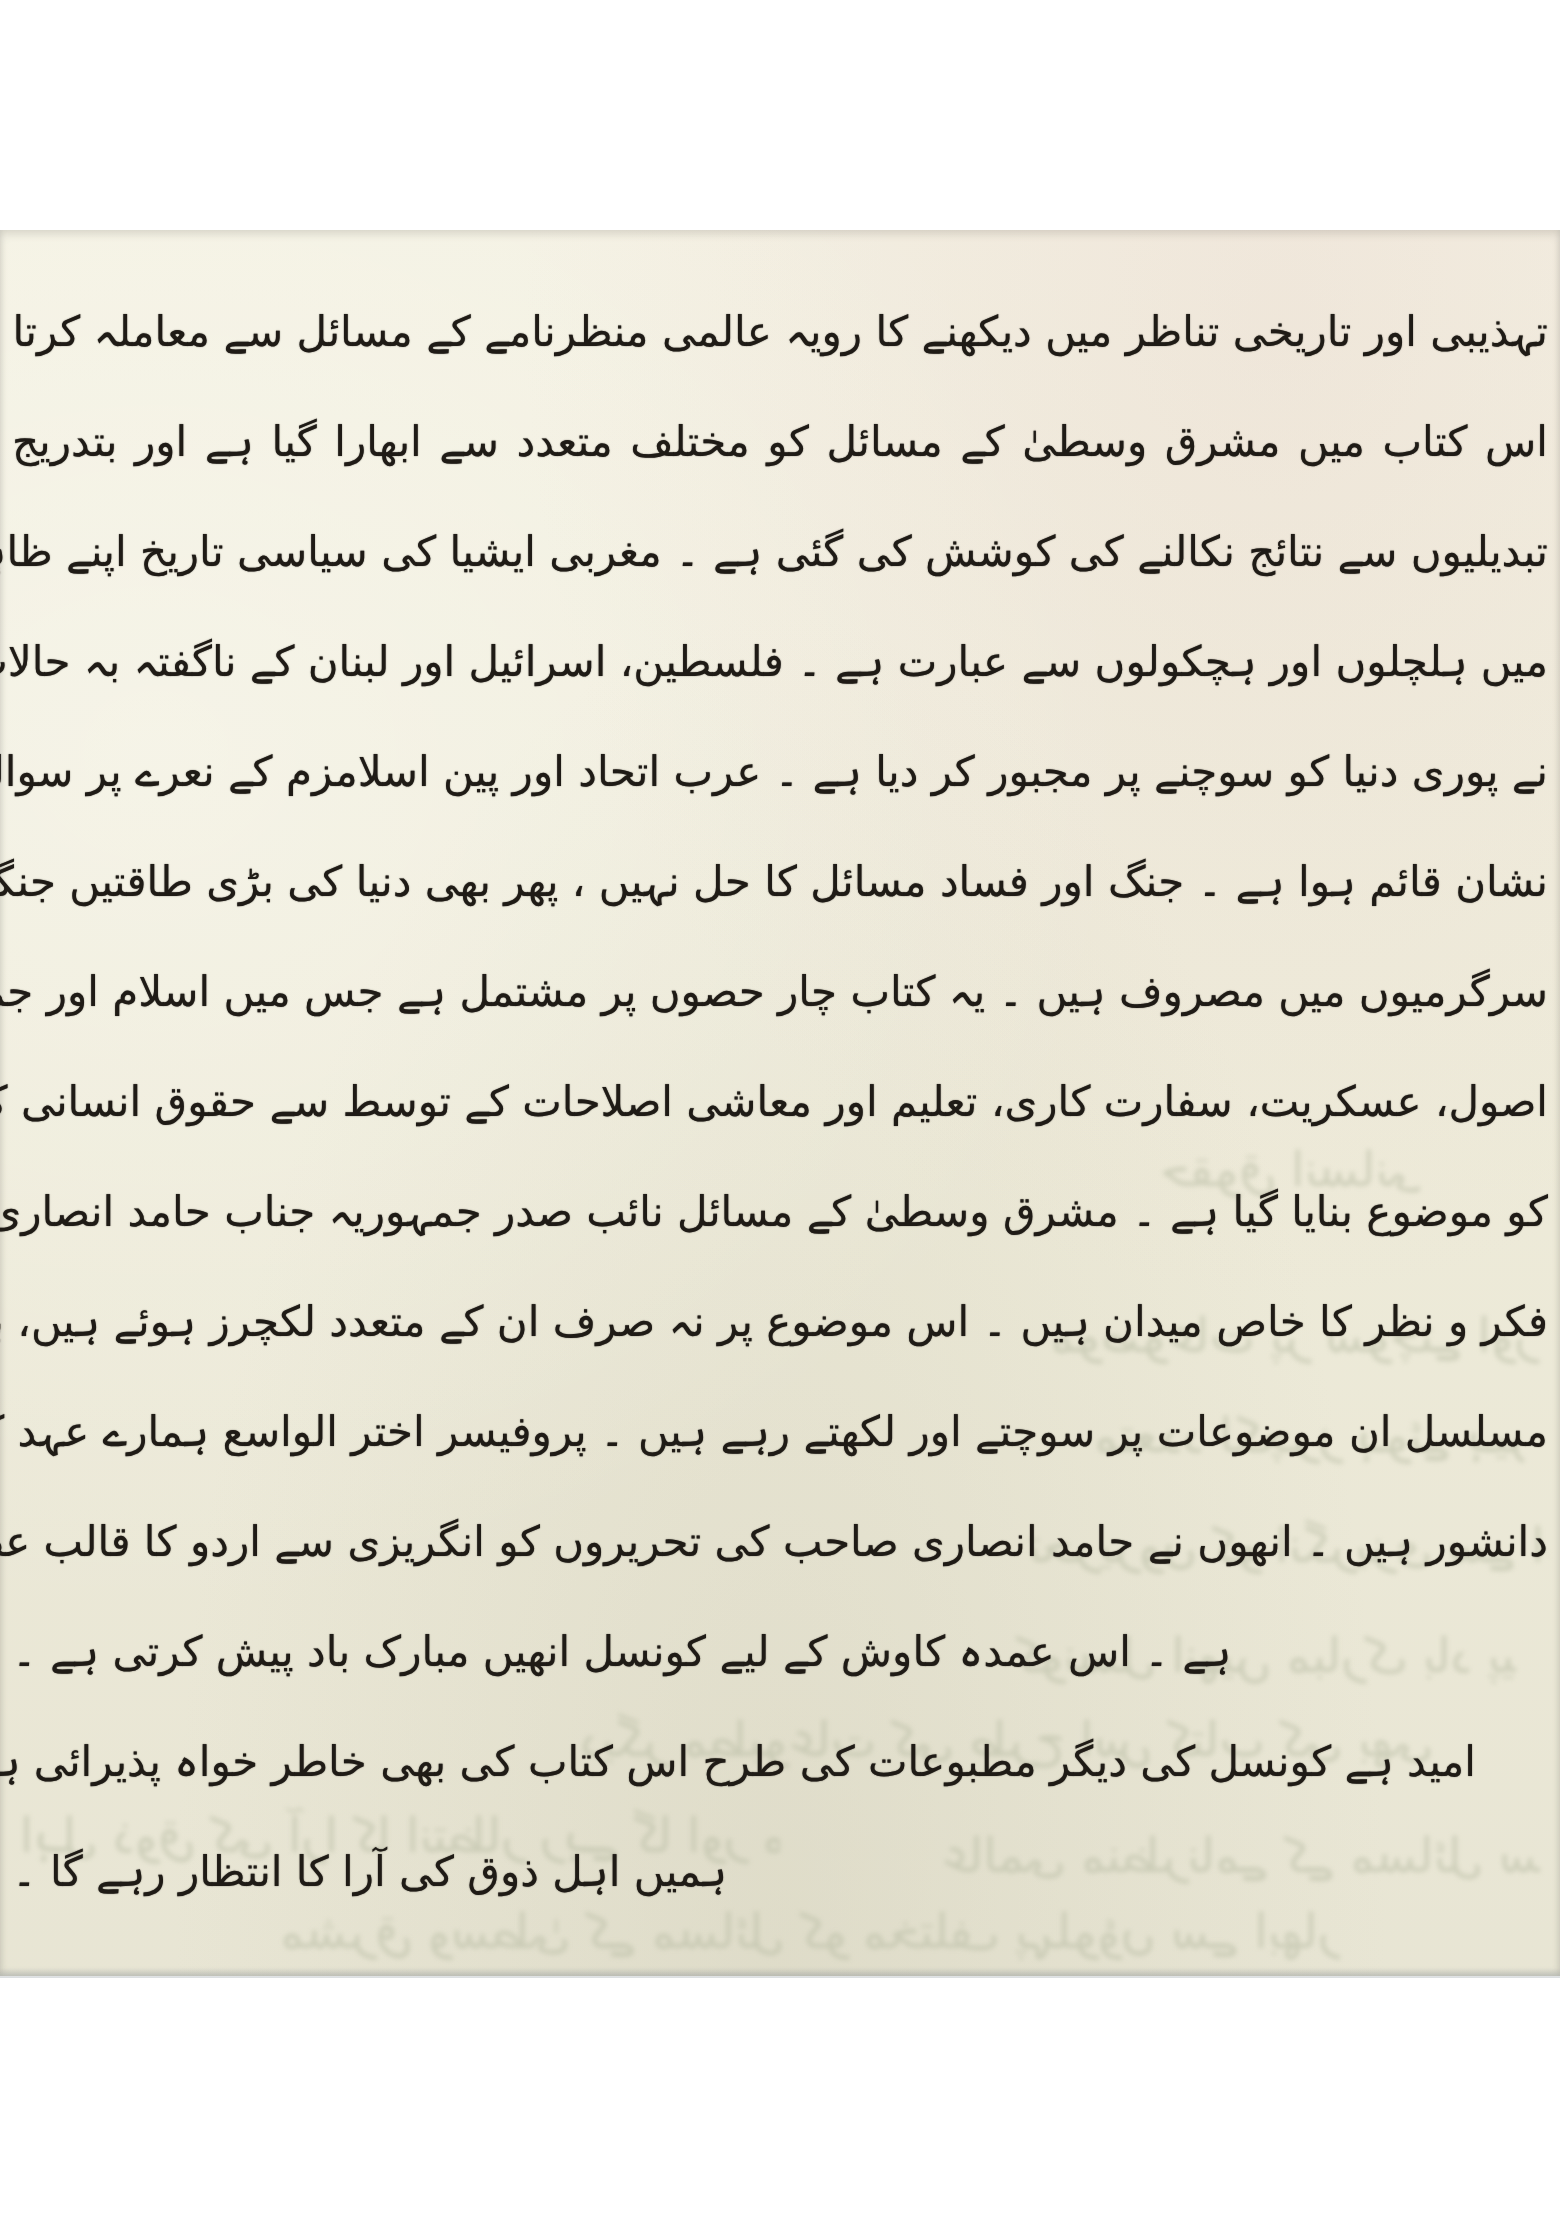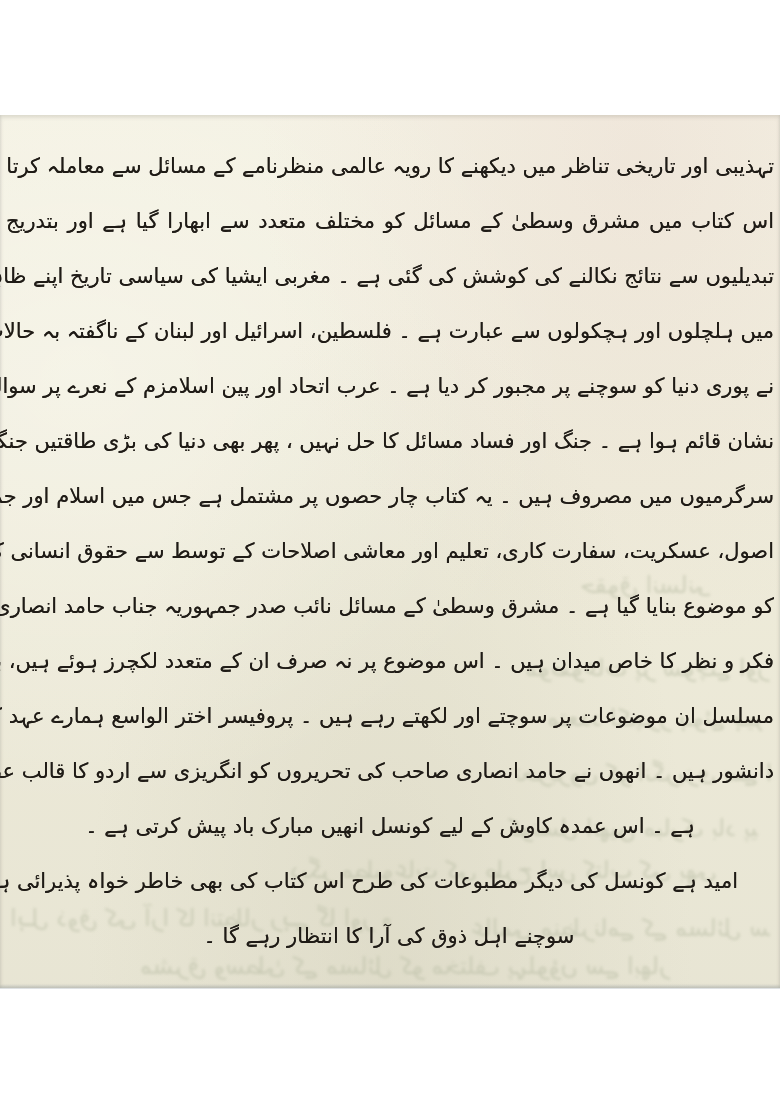--- a/index.html
+++ b/index.html
@@ -54,21 +54,21 @@
     font-size: 21px;
     white-space: nowrap;
     overflow: visible;
     text-shadow: 0 0 0.6px rgba(31,27,22,0.8);
   }
   .line.justify {
     text-align: justify;
     text-align-last: justify;
   }
   .line.right {
-    text-align: center;
+    text-align: left;
   }
   
   .ghost {
     position: absolute;
     direction: rtl;
     color: #b8bca4;
     opacity: 0.55;
     filter: blur(1.4px);
     transform: scaleX(-1);
     font-size: 24px;
@@ -102,16 +102,16 @@
         <div class="line justify">نے پوری دنیا کو سوچنے پر مجبور کر دیا ہے ۔ عرب اتحاد اور پین اسلامزم کے نعرے پر سوالیہ</div>
         <div class="line justify">نشان قائم ہوا ہے ۔ جنگ اور فساد مسائل کا حل نہیں ، پھر بھی دنیا کی بڑی طاقتیں جنگی</div>
         <div class="line justify">سرگرمیوں میں مصروف ہیں ۔ یہ کتاب چار حصوں پر مشتمل ہے جس میں اسلام اور جمہوری</div>
         <div class="line justify">اصول، عسکریت، سفارت کاری، تعلیم اور معاشی اصلاحات کے توسط سے حقوق انسانی کی بقا</div>
         <div class="line justify">کو موضوع بنایا گیا ہے ۔ مشرق وسطیٰ کے مسائل نائب صدر جمہوریہ جناب حامد انصاری کی</div>
         <div class="line justify">فکر و نظر کا خاص میدان ہیں ۔ اس موضوع پر نہ صرف ان کے متعدد لکچرز ہوئے ہیں، بلکہ وہ</div>
         <div class="line justify">مسلسل ان موضوعات پر سوچتے اور لکھتے رہے ہیں ۔ پروفیسر اختر الواسع ہمارے عہد کے اہم</div>
         <div class="line justify">دانشور ہیں ۔ انھوں نے حامد انصاری صاحب کی تحریروں کو انگریزی سے اردو کا قالب عطا کیا</div>
         <div class="line right">ہے ۔ اس عمدہ کاوش کے لیے کونسل انھیں مبارک باد پیش کرتی ہے ۔</div>
         <div class="line justify" style="padding-right: 36px;">امید ہے کونسل کی دیگر مطبوعات کی طرح اس کتاب کی بھی خاطر خواہ پذیرائی ہوگی ۔</div>
-        <div class="line right" style="padding-right: 2px;">سوچنے اہل ذوق کی آرا کا انتظار رہے گا ۔</div>
+        <div class="line right" style="padding-right: 2px;">ہمیں اہل ذوق کی آرا کا انتظار رہے گا ۔</div>
       </div>
   </div>
 </div>
 
 </body></html>

